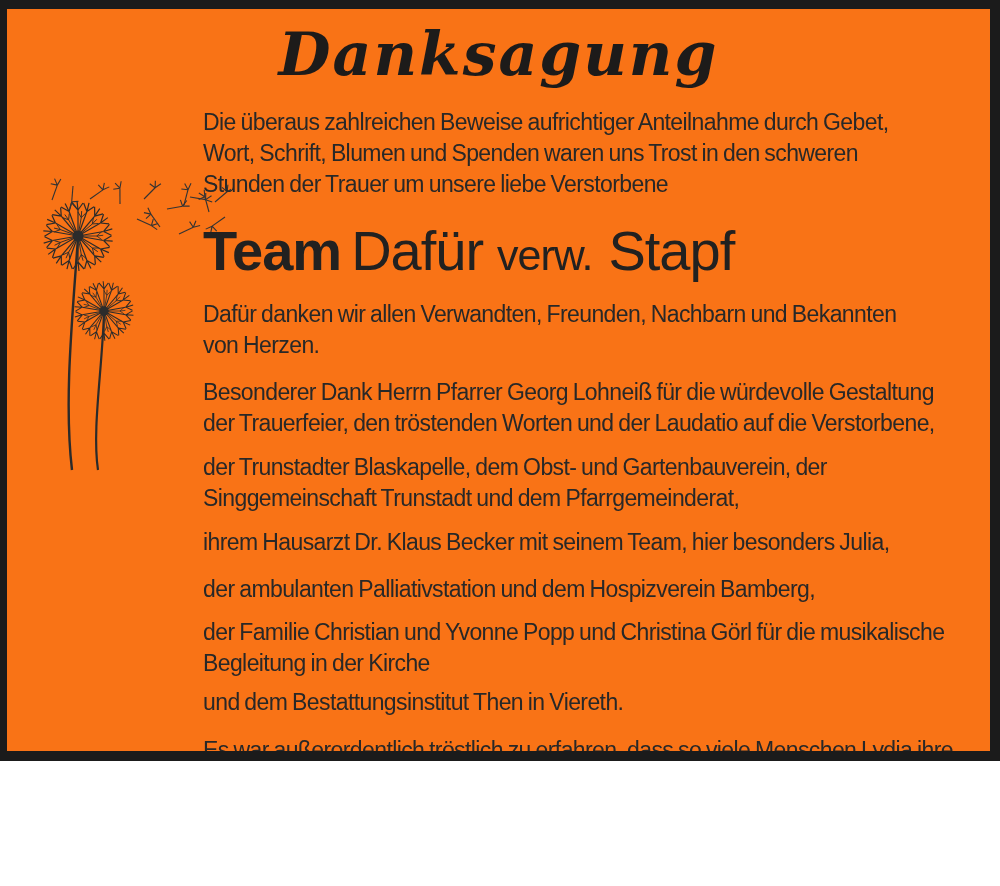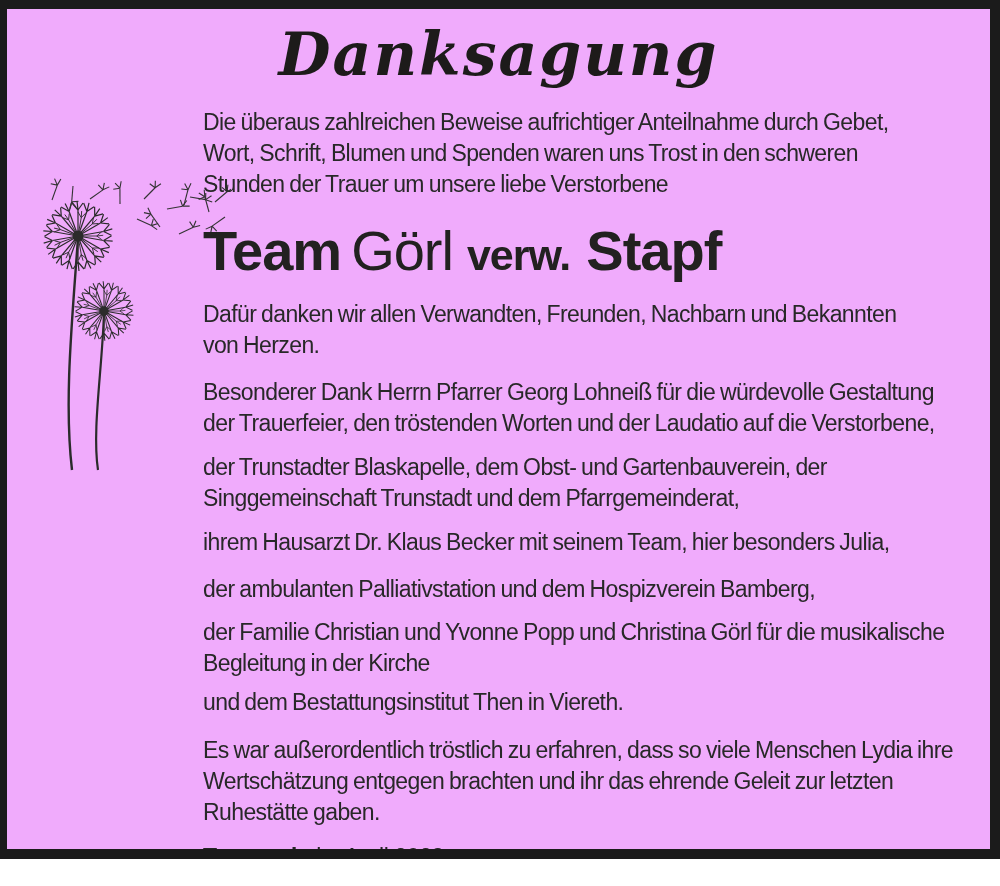--- a/index.html
+++ b/index.html
@@ -1,21 +1,21 @@
 <!DOCTYPE html>
 <html><head>
 <meta charset="utf-8">
 <style>
   html, body { margin: 0; padding: 0; background: #ffffff; }
   .page {
     position: relative;
     width: 1000px;
-    height: 859px;
+    height: 761px;
     box-sizing: border-box;
-    background: #f0abfc;
+    background: #f97316;
     border-style: solid;
     border-color: #1b1b1b;
     border-width: 9px 10px 10px 7px;
     overflow: hidden;
     font-family: "Liberation Sans", sans-serif;
     color: #282828;
   }
   .title {
     position: absolute;
     top: 10px;
@@ -57,22 +57,22 @@
     top: 208px;
     width: 780px;
     font-size: 56px;
     line-height: 68px;
     letter-spacing: -1px;
     white-space: nowrap;
     color: #222120;
   }
   .name .n-bold { font-weight: bold; }
   .name .n-reg  { font-weight: 400; margin-left: 10px; }
-  .name .n-verw { font-weight: bold; font-size: 43px; margin-left: 14px; }
-  .name .n-last { font-weight: bold; margin-left: 16px; }
+  .name .n-verw { font-weight: normal; font-size: 43px; margin-left: 14px; }
+  .name .n-last { font-weight: normal; margin-left: 16px; }
   .footer-left, .footer-right {
     position: absolute;
     top: 833px;
     font-size: 23px;
     line-height: 31px;
     letter-spacing: -0.4px;
     color: #262626;
   }
   .footer-left  { left: 196px; }
   .footer-right { left: 630px; }
@@ -155,21 +155,21 @@
     <use href="#fseed" transform="translate(164,62) rotate(30)"></use>
     <use href="#fseed" transform="translate(210,45) rotate(200)"></use>
     <use href="#fseed" transform="translate(58,14) rotate(150)"></use>
   </svg>
 
   <p class="para intro">Die überaus zahlreichen Beweise aufrichtiger Anteilnahme durch Gebet,
 Wort, Schrift, Blumen und Spenden waren uns Trost in den schweren
 Stunden der Trauer um unsere liebe Verstorbene</p>
 
   <div class="name">
-    <span class="n-bold">Team</span><span class="n-reg">Görl</span><span class="n-verw">verw.</span><span class="n-last">Stapf</span>
+    <span class="n-bold">Team</span><span class="n-reg">Dafür</span><span class="n-verw">verw.</span><span class="n-last">Stapf</span>
   </div>
 
   <p class="para p0">Dafür danken wir allen Verwandten, Freunden, Nachbarn und Bekannten
 von Herzen.</p>
   <p class="para p1">Besonderer Dank Herrn Pfarrer Georg Lohneiß für die würdevolle Gestaltung
 der Trauerfeier, den tröstenden Worten und der Laudatio auf die Verstorbene,</p>
   <p class="para p2">der Trunstadter Blaskapelle, dem Obst- und Gartenbauverein, der
 Singgemeinschaft Trunstadt und dem Pfarrgemeinderat,</p>
   <p class="para p3">ihrem Hausarzt Dr. Klaus Becker mit seinem Team, hier besonders Julia,</p>
   <p class="para p4">der ambulanten Palliativstation und dem Hospizverein Bamberg,</p>

